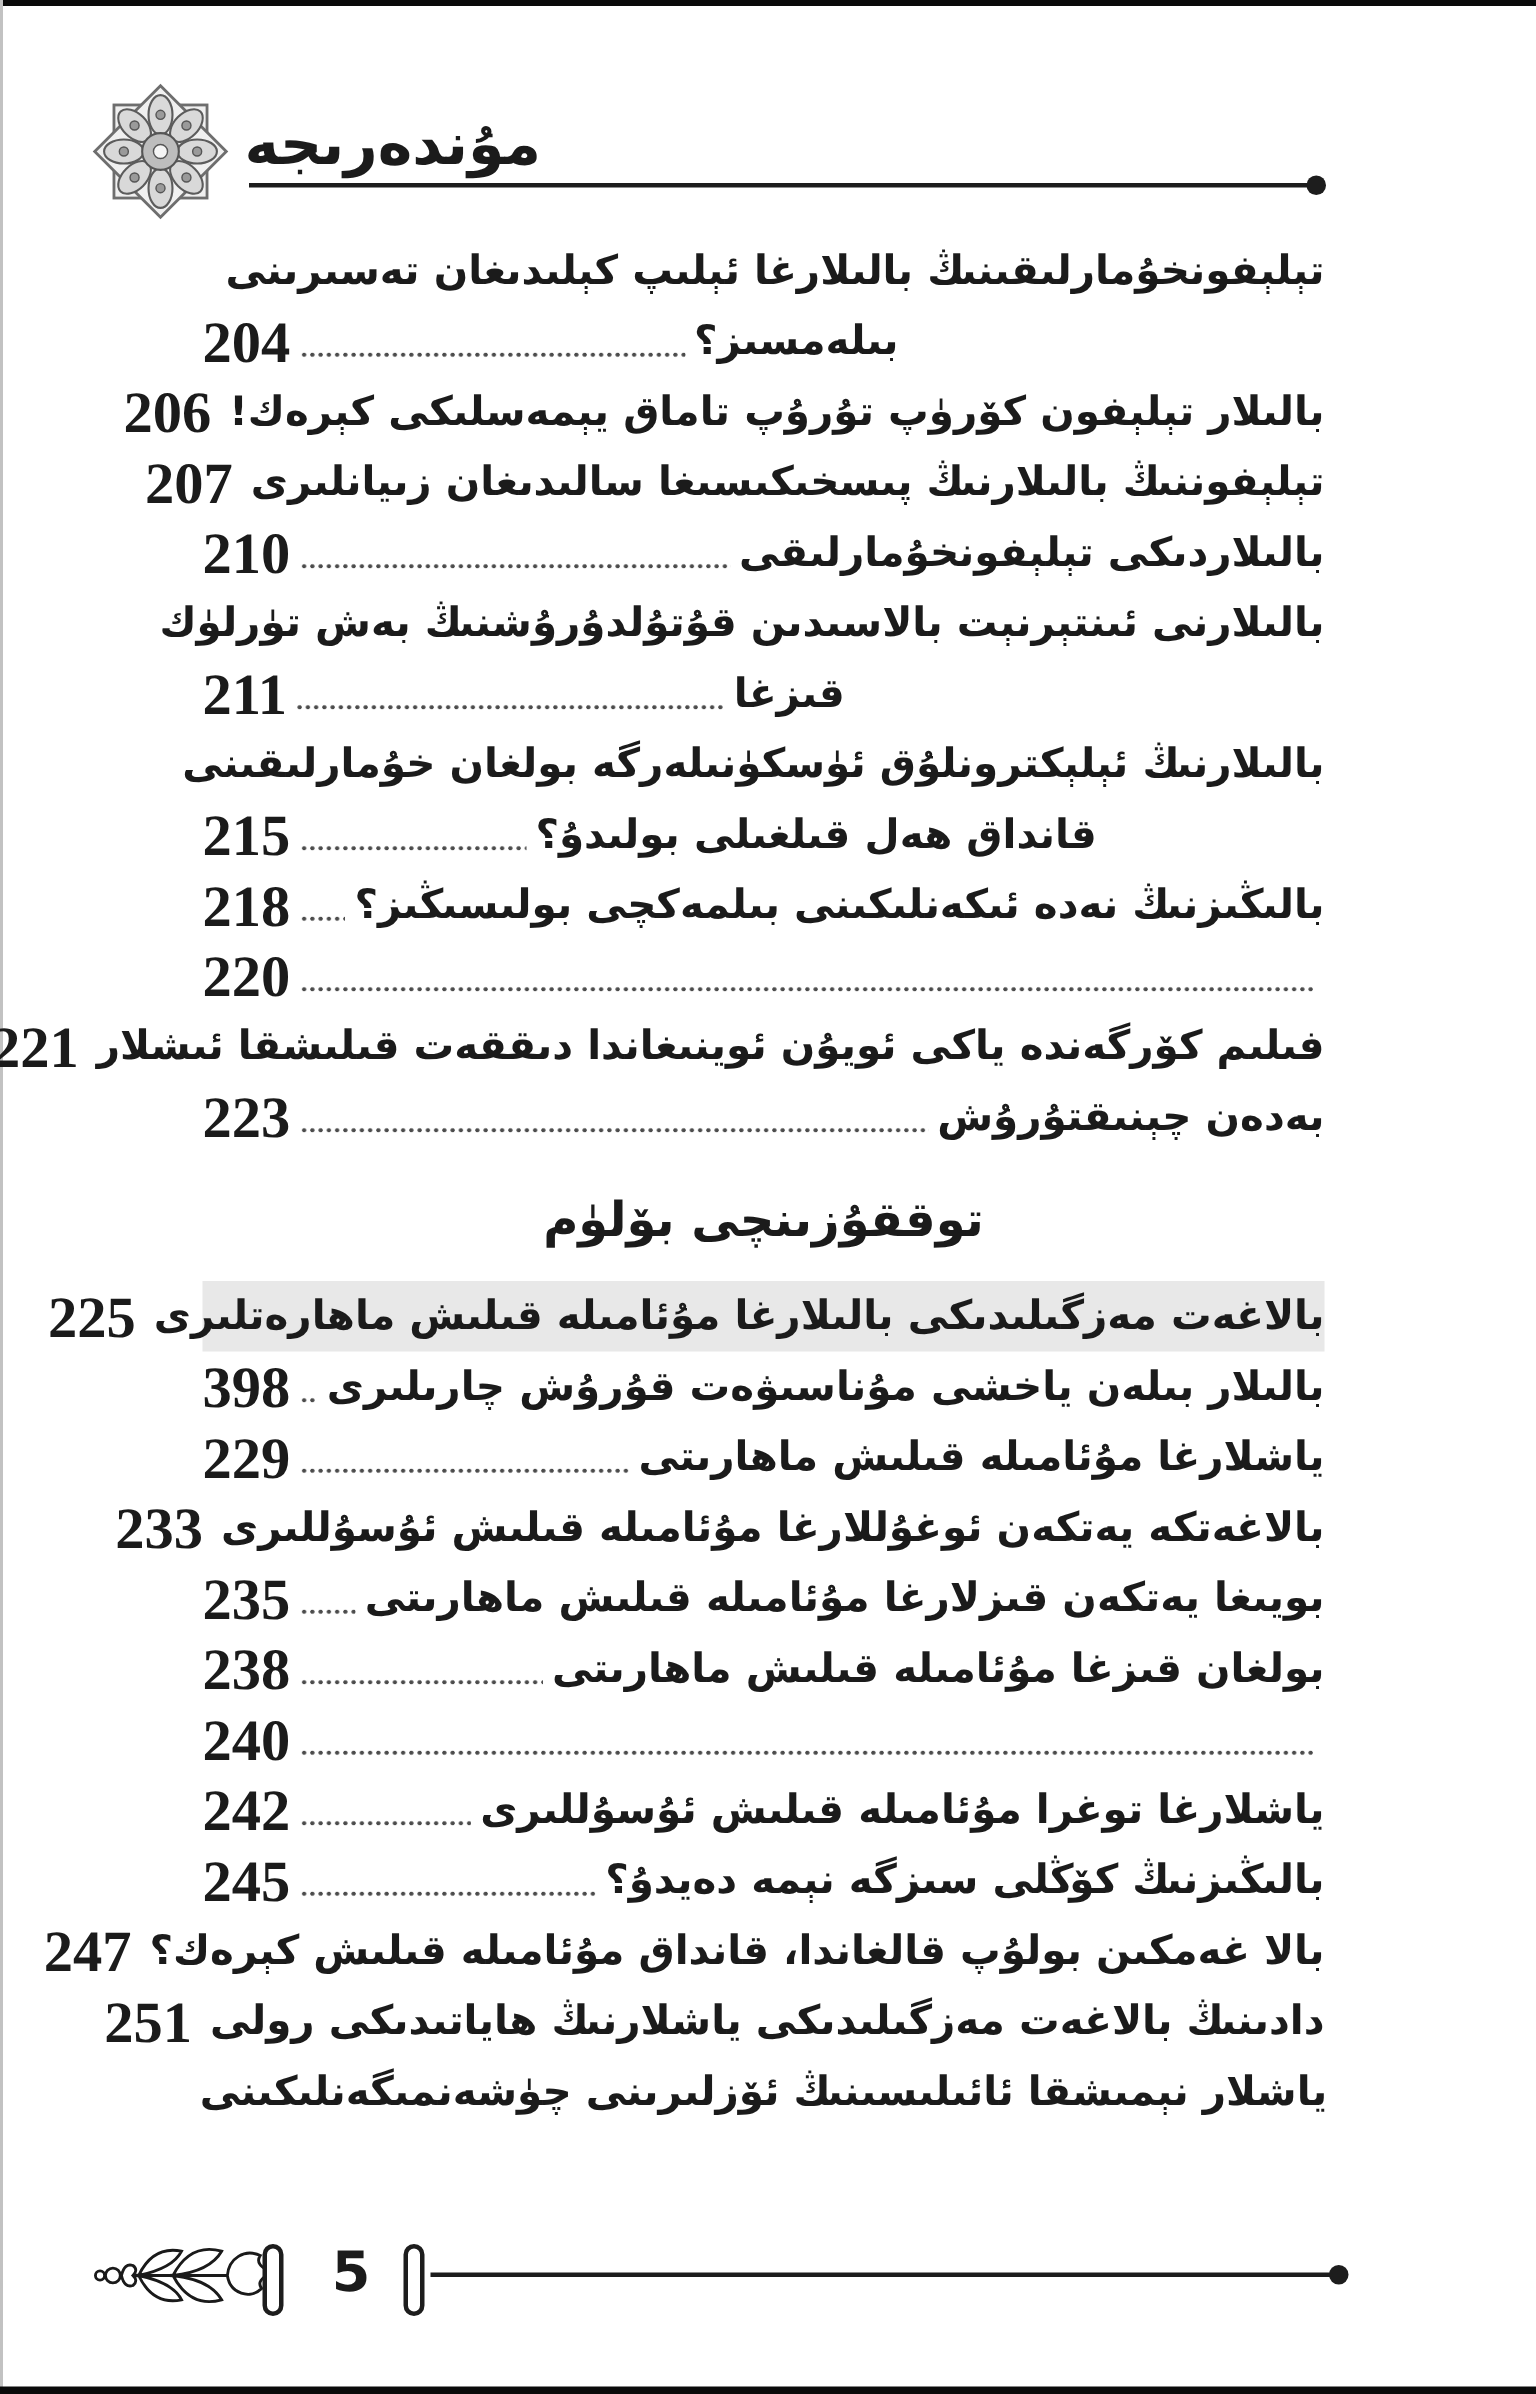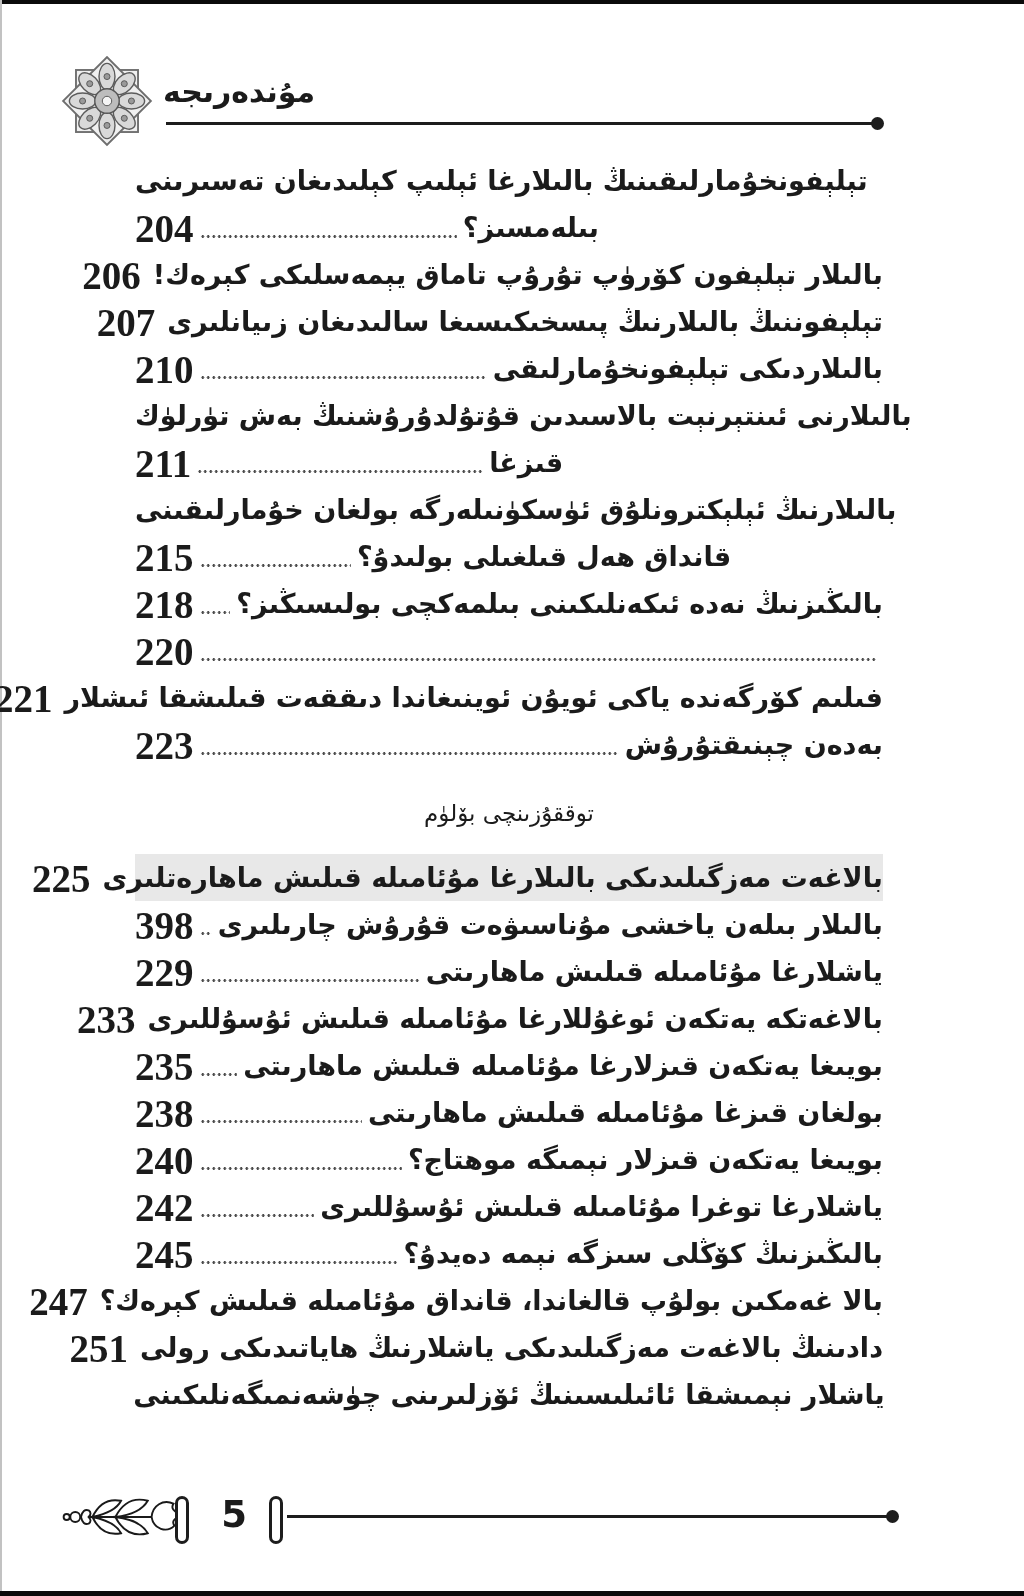--- a/index.html
+++ b/index.html
@@ -14,21 +14,21 @@
   }
   
   .edge-top{position:absolute;top:0;left:0;right:0;height:4px;background:#0a0a0a;}
   .edge-bottom{position:absolute;bottom:0;left:0;right:0;height:5px;background:#0a0a0a;}
   .edge-left{position:absolute;top:0;left:0;bottom:0;width:2px;background:#c2c2c2;}
 
   
   .header-logo{position:absolute;left:60px;top:54px;width:94px;height:94px;}
   .header-title{
     position:absolute;left:163px;top:74px;
-    font-size:30px;font-weight:bold;letter-spacing:0;
+    font-size:39px;font-weight:bold;letter-spacing:0;
     direction:rtl;
   }
   .header-rule{
     position:absolute;left:166px;top:122px;width:706px;height:3px;background:#1d1d1d;
   }
   .header-rule .end-dot{
     position:absolute;right:-12px;top:-5px;width:13px;height:13px;border-radius:50%;background:#1d1d1d;
   }
 
   
@@ -56,27 +56,27 @@
     background-position:left bottom;
   }
   .toc-page{
     flex:0 0 auto;
     direction:ltr;unicode-bidi:embed;
     font-family:"Liberation Serif", serif;
     font-weight:bold;font-size:39px;
     line-height:1;
     transform:translateY(1px);
   }
-  .toc-row.no-page{justify-content:flex-end;}
+  .toc-row.no-page{justify-content:flex-start;}
   .toc-row.center-line{justify-content:center;}
   .toc-row.highlight{background:#e8e8e8;}
   .section-heading{
     height:46px;margin:22px 0 18px 0;
     display:flex;align-items:center;justify-content:center;
-    font-size:23px;font-weight:normal;
+    font-size:32px;font-weight:bold;
   }
 
   
   .footer-ornament{position:absolute;left:60px;top:1491px;width:124px;height:52px;}
   .footer-bar{
     position:absolute;top:1496px;width:8px;height:42px;
     background:#fff;border:3px solid #1d1d1d;border-radius:7px;
   }
   .footer-bar.b1{left:175px;}
   .footer-bar.b2{left:269px;}
@@ -243,21 +243,20 @@
       <span class="toc-page">235</span>
     </div>
       <div class="toc-row">
 
       <span class="toc-text">بولغان قىزغا مۇئامىلە قىلىش ماھارىتى</span>
       <span class="toc-leader"></span>
       <span class="toc-page">238</span>
     </div>
       <div class="toc-row">
 
-      <span class="toc-text">بويىغا يەتكەن قىزلار نېمىگە موھتاج؟</span>
       <span class="toc-leader"></span>
       <span class="toc-page">240</span>
     </div>
       <div class="toc-row">
 
       <span class="toc-text">ياشلارغا توغرا مۇئامىلە قىلىش ئۇسۇللىرى</span>
       <span class="toc-leader"></span>
       <span class="toc-page">242</span>
     </div>
       <div class="toc-row">

